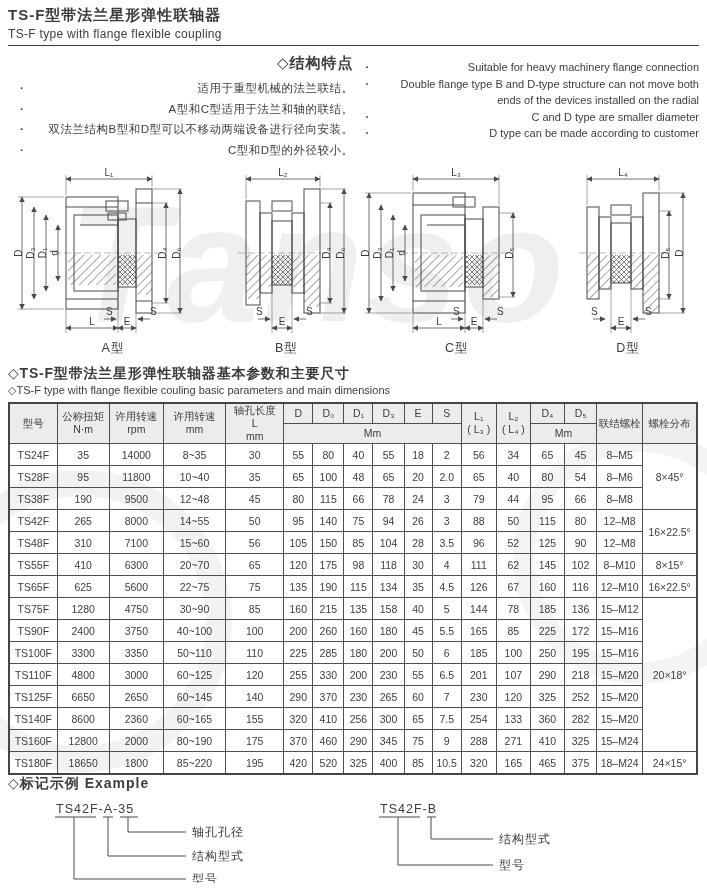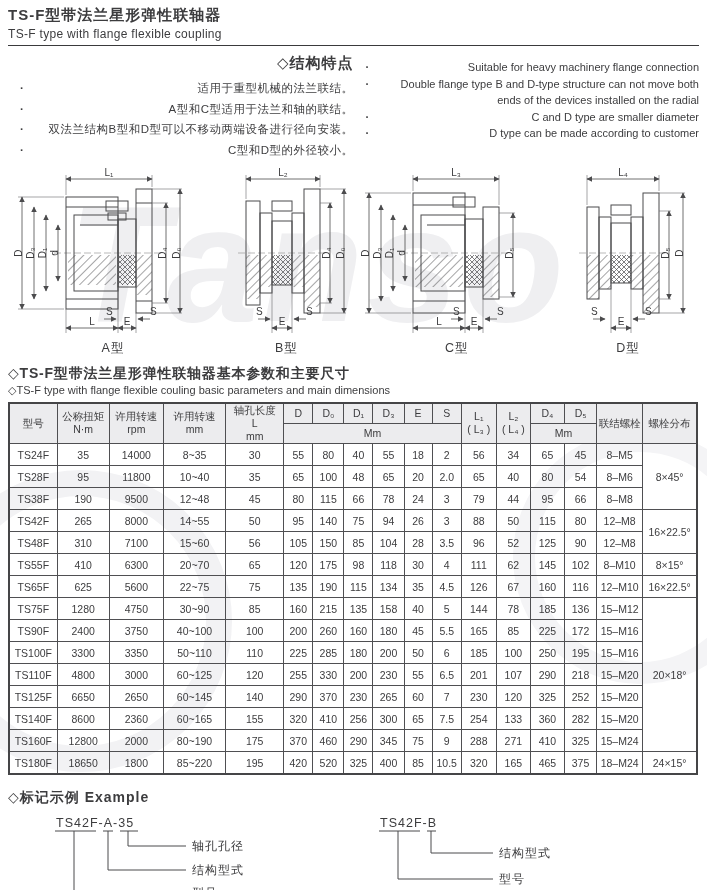--- a/index.html
+++ b/index.html
@@ -39,21 +39,21 @@
 
   .tbl-title-zh{font-size:14px;font-weight:bold;letter-spacing:.8px;margin-top:8px;}
   .tbl-title-en{font-size:11px;margin:1px 0 5px 0;}
 
   table{border-collapse:collapse;width:690px;table-layout:fixed;background:transparent;}
   th,td{border:1px solid #4f4f52;text-align:center;padding:0 1px;overflow:hidden;}
   table{border:2px solid #454547;}
   th{background:#ececee;font-weight:normal;font-size:10.5px;line-height:1.25;}
   td{font-size:10.5px;height:21px;background:transparent;}
 
-  .example-heading{font-size:14px;font-weight:bold;letter-spacing:1px;margin-top:14px;}
+  .example-heading{font-size:14px;font-weight:bold;letter-spacing:1px;margin-top:0;}
   .example-row{display:flex;margin-top:8px;}
   .ex-left{margin-left:46px;}
   .ex-right{margin-left:64px;}
   .extxt{font-size:12.5px;fill:#3c3c3e;letter-spacing:1px;}
   .exlabel{font-size:12px;fill:#3c3c3e;letter-spacing:1px;}
   .exline{stroke:#4b4b4d;stroke-width:1;fill:none;}
 </style>
 </head>
 <body>
 

